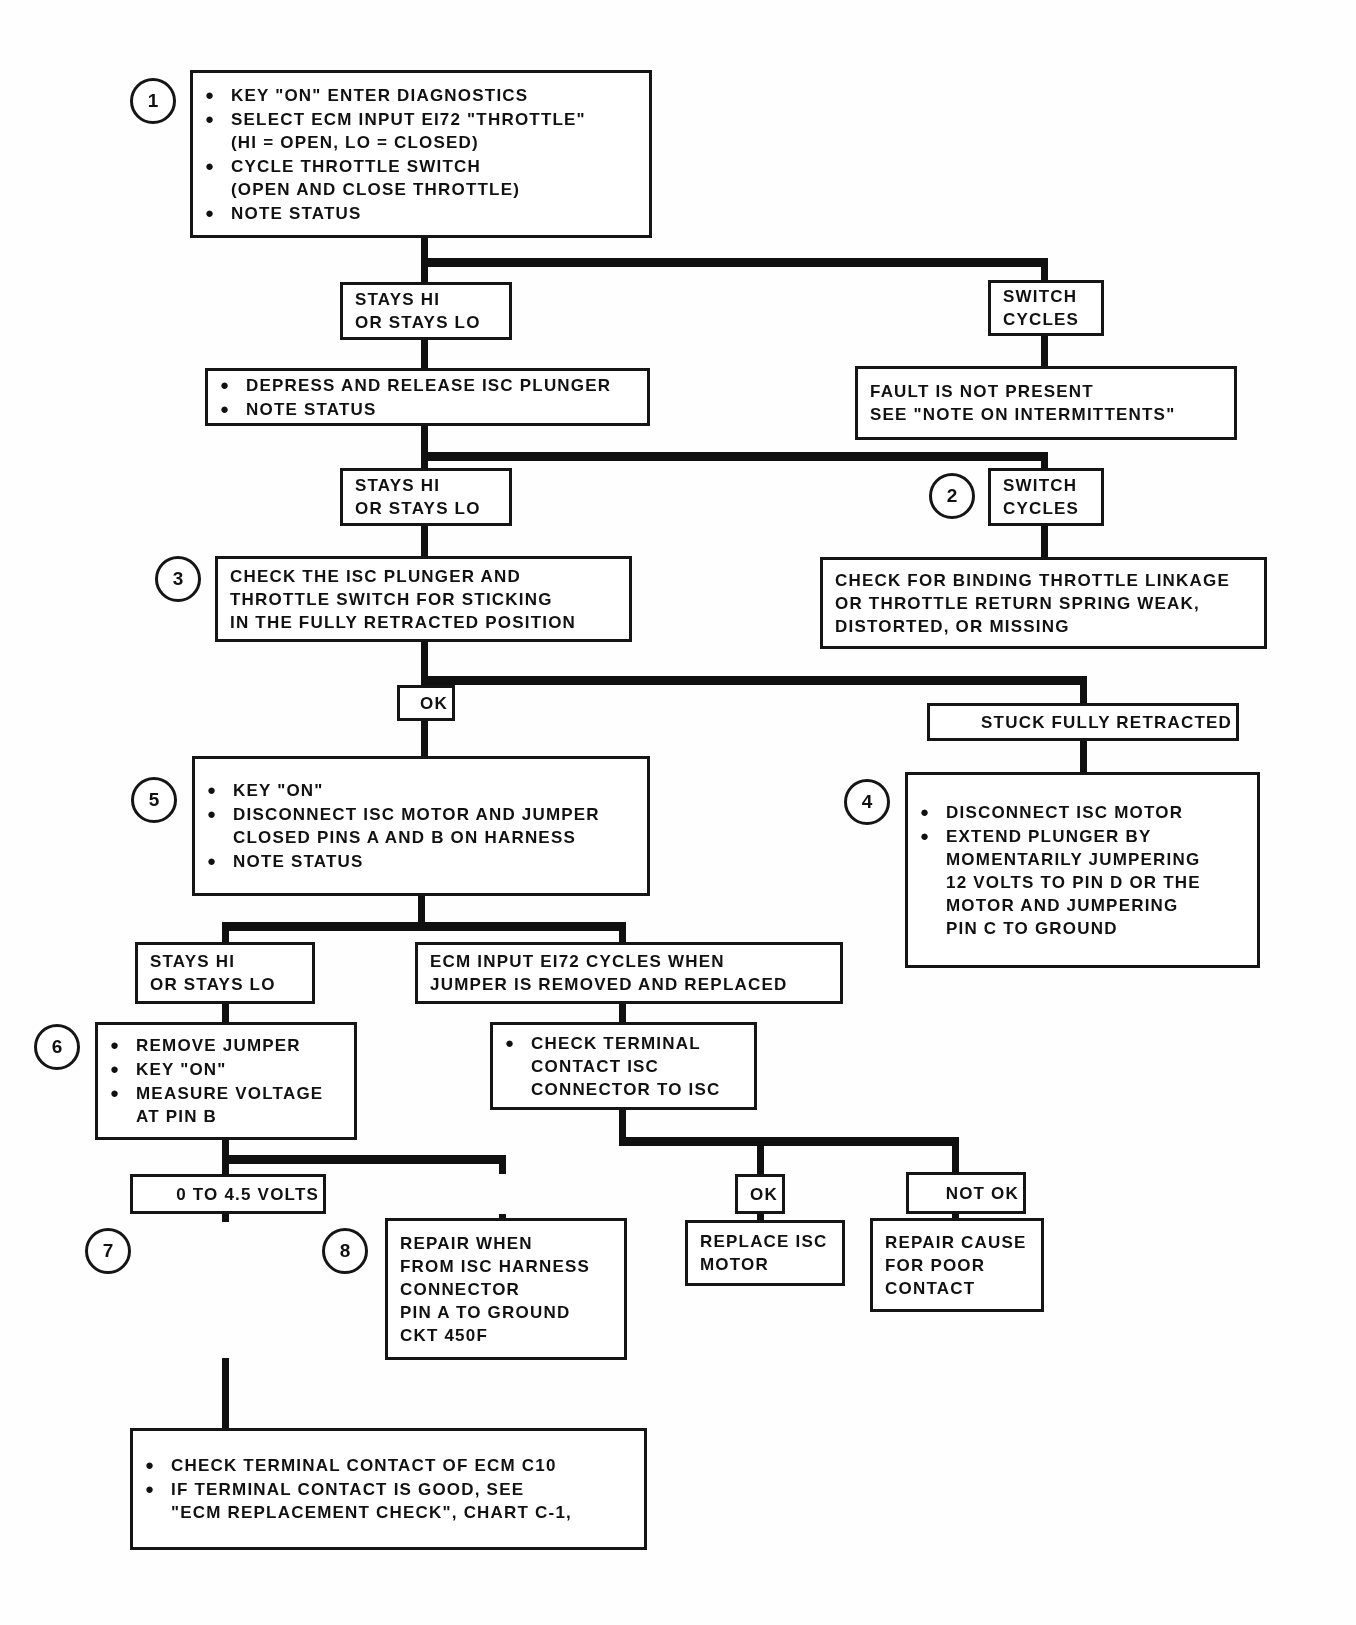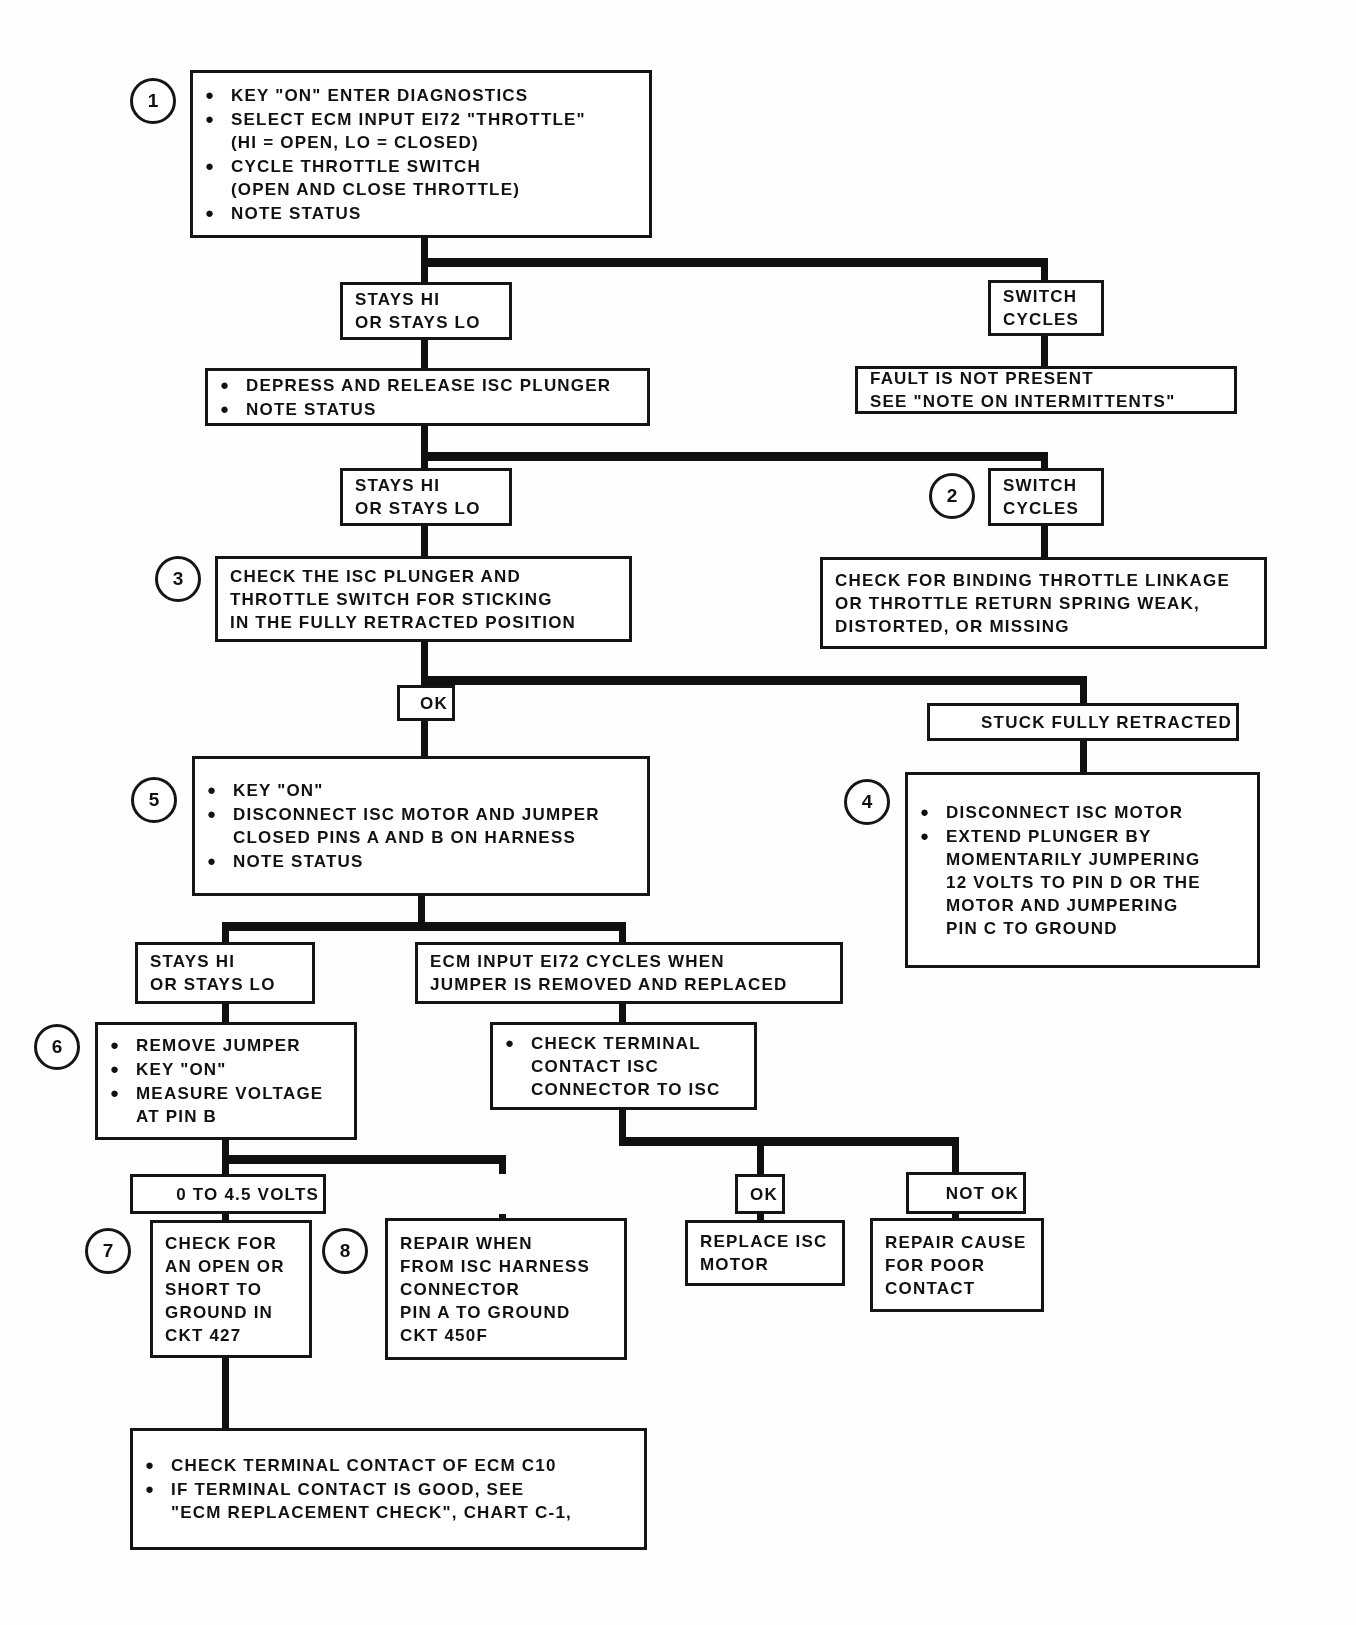--- a/index.html
+++ b/index.html
@@ -110,21 +110,21 @@
     <div class="txt">SWITCH
 CYCLES</div>
   </div>
 
   <div class="box" style="left:205px;top:368px;width:445px;height:58px">
     <ul>
       <li>DEPRESS AND RELEASE ISC PLUNGER</li>
       <li>NOTE STATUS</li>
     </ul>
   </div>
-  <div class="box center" style="left:855px;top:366px;width:382px;height:48px">
+  <div class="box center" style="left:855px;top:366px;width:382px;height:74px">
     <div class="txt">FAULT IS NOT PRESENT
 SEE "NOTE ON INTERMITTENTS"</div>
   </div>
 
   <div class="box center" style="left:340px;top:468px;width:172px;height:58px">
     <div class="txt">STAYS HI
 OR STAYS LO</div>
   </div>
   <div class="box center" style="left:988px;top:468px;width:116px;height:58px">
     <div class="txt">SWITCH
@@ -196,27 +196,20 @@
   <div class="box mid" style="left:130px;top:1174px;width:196px;height:40px">
     <div class="txt">0 TO 4.5 VOLTS</div>
   </div>
   <div class="box mid" style="left:735px;top:1174px;width:50px;height:40px">
     <div class="txt">OK</div>
   </div>
   <div class="box mid" style="left:906px;top:1172px;width:120px;height:42px">
     <div class="txt">NOT OK</div>
   </div>
 
-  <div class="box center" style="left:150px;top:1220px;width:162px;height:138px">
-    <div class="txt">CHECK FOR
-AN OPEN OR
-SHORT TO
-GROUND IN
-CKT 427</div>
-  </div>
   <div class="box center" style="left:385px;top:1218px;width:242px;height:142px">
     <div class="txt">REPAIR WHEN
 FROM ISC HARNESS
 CONNECTOR
 PIN A TO GROUND
 CKT 450F</div>
   </div>
   <div class="box center" style="left:685px;top:1220px;width:160px;height:66px">
     <div class="txt">REPLACE ISC
 MOTOR</div>

